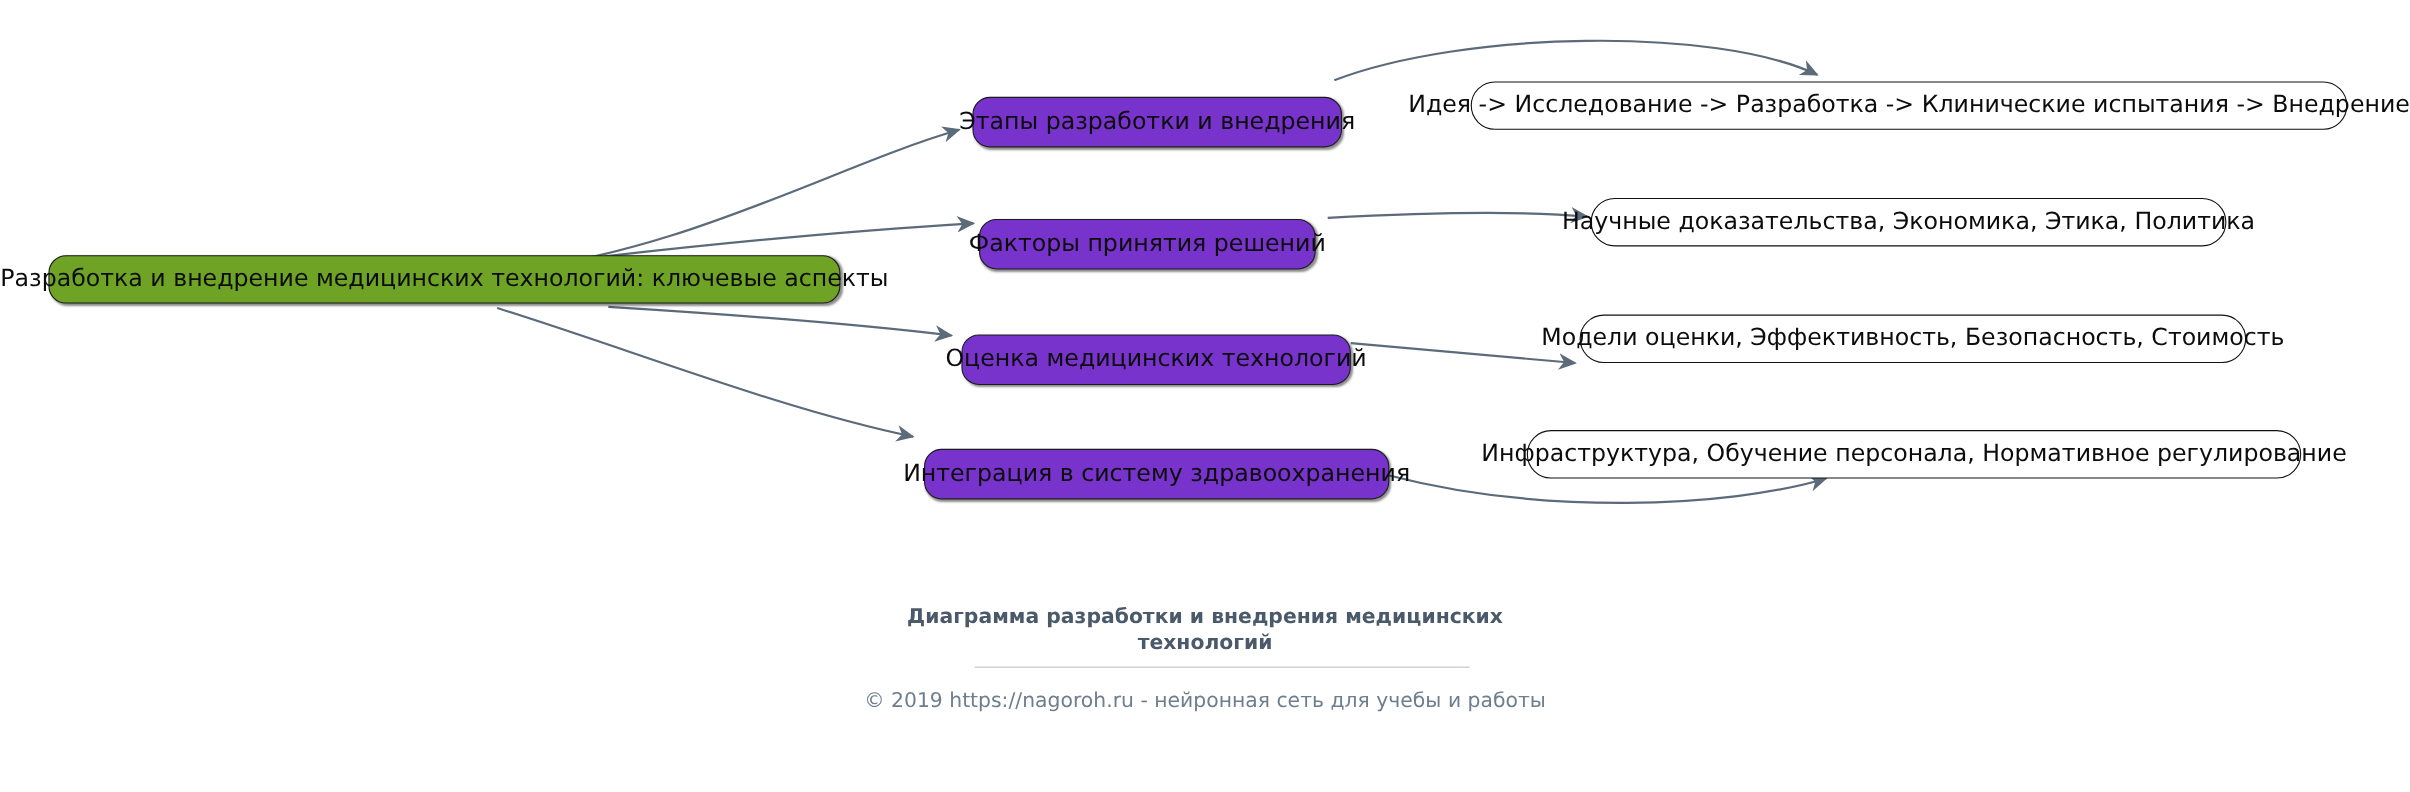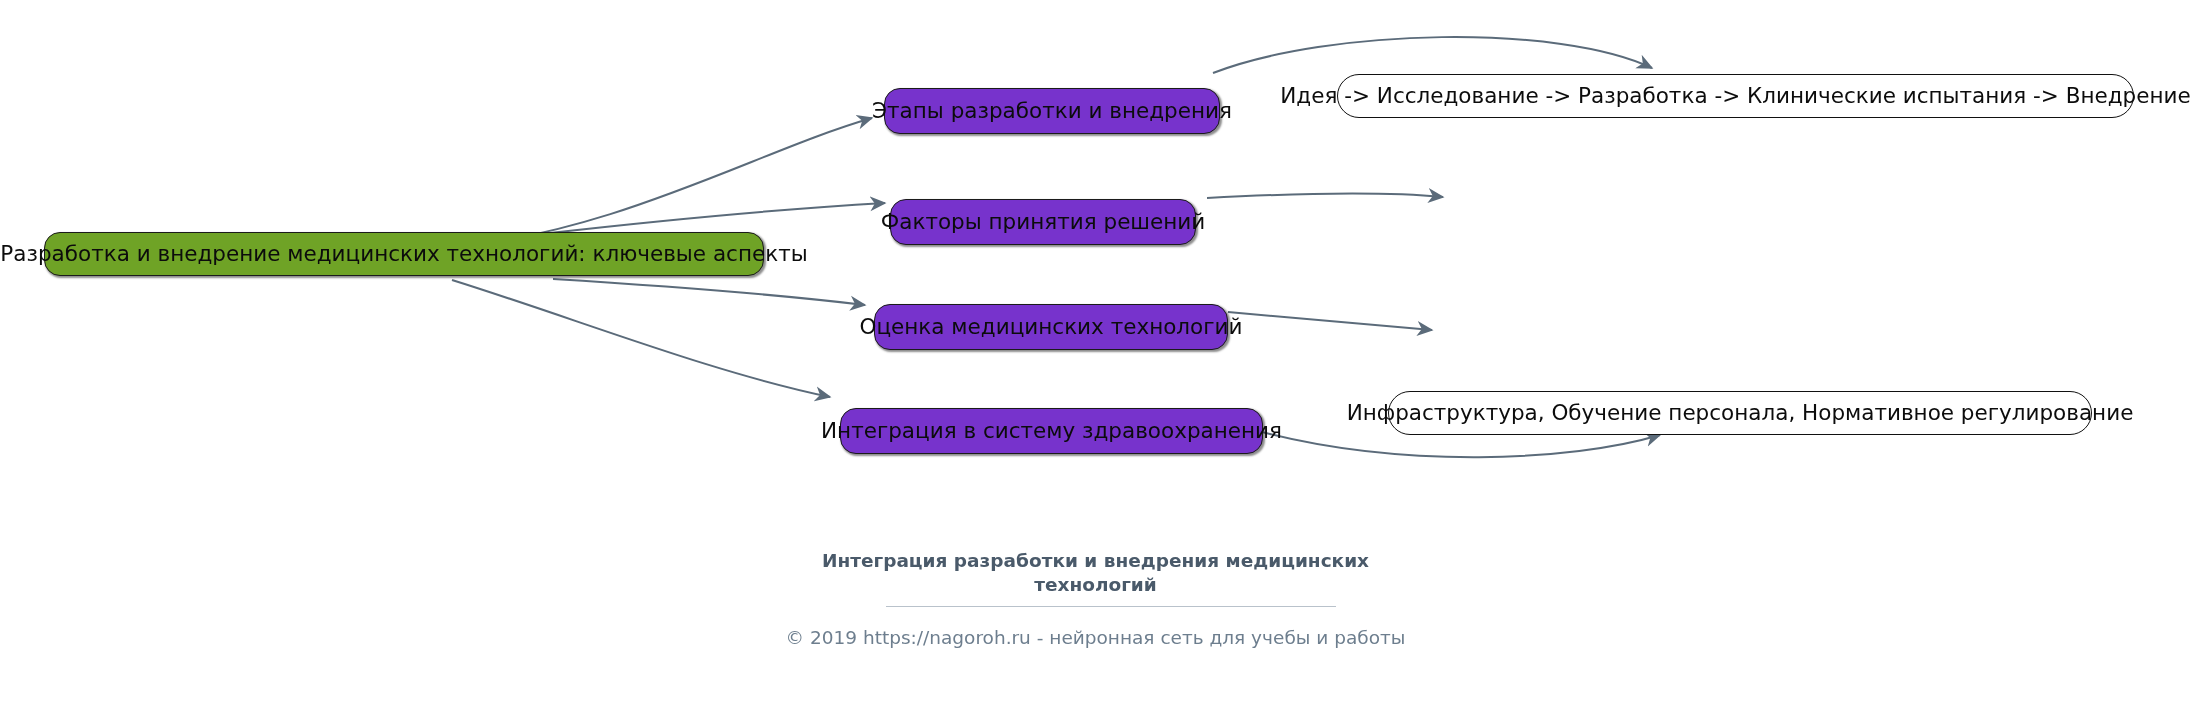--- a/index.html
+++ b/index.html
@@ -135,28 +135,34 @@
   </div>
 
   <div class="node node-branch" style="left:840px; top:392px; width:423px; height:46px;">
     <span>Интеграция в систему здравоохранения</span>
   </div>
 
   <div class="node node-leaf" style="left:1337px; top:74px; width:797px; height:44px;">
     <span>Идея -&gt; Исследование -&gt; Разработка -&gt; Клинические испытания -&gt; Внедрение</span>
   </div>
 
+  <div class="node node-leaf" style="left:1446px; top:180px; width:578px; height:44px;">
+    <span>Научные доказательства, Экономика, Этика, Политика</span>
+  </div>
 
+  <div class="node node-leaf" style="left:1436px; top:286px; width:606px; height:44px;">
+    <span>Модели оценки, Эффективность, Безопасность, Стоимость</span>
+  </div>
 
   <div class="node node-leaf" style="left:1388px; top:391px; width:704px; height:44px;">
     <span>Инфраструктура, Обучение персонала, Нормативное регулирование</span>
   </div>
 
   <div class="footer footer-title">
-    <div>Интеграция разработки и внедрения медицинских</div>
+    <div>Диаграмма разработки и внедрения медицинских</div>
     <div>технологий</div>
   </div>
 
   <div class="footer-rule"></div>
 
   <div class="footer footer-copy">© 2019 https://nagoroh.ru - нейронная сеть для учебы и работы</div>
 
 </div>
 
 </body></html>

